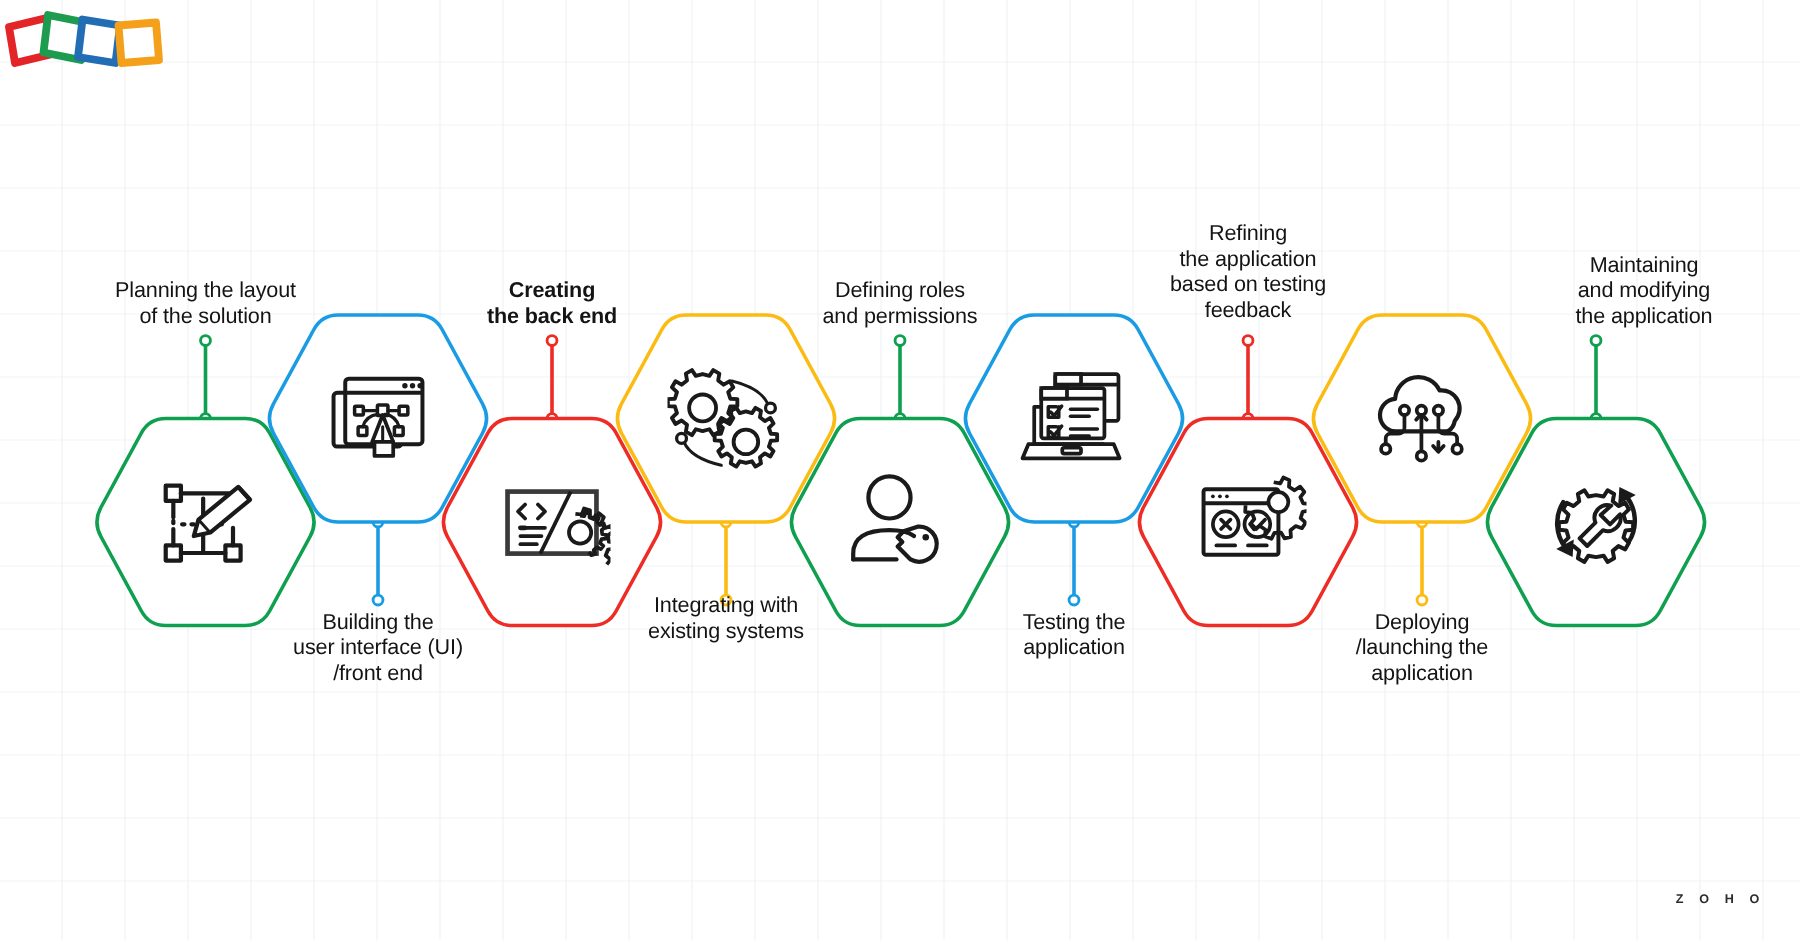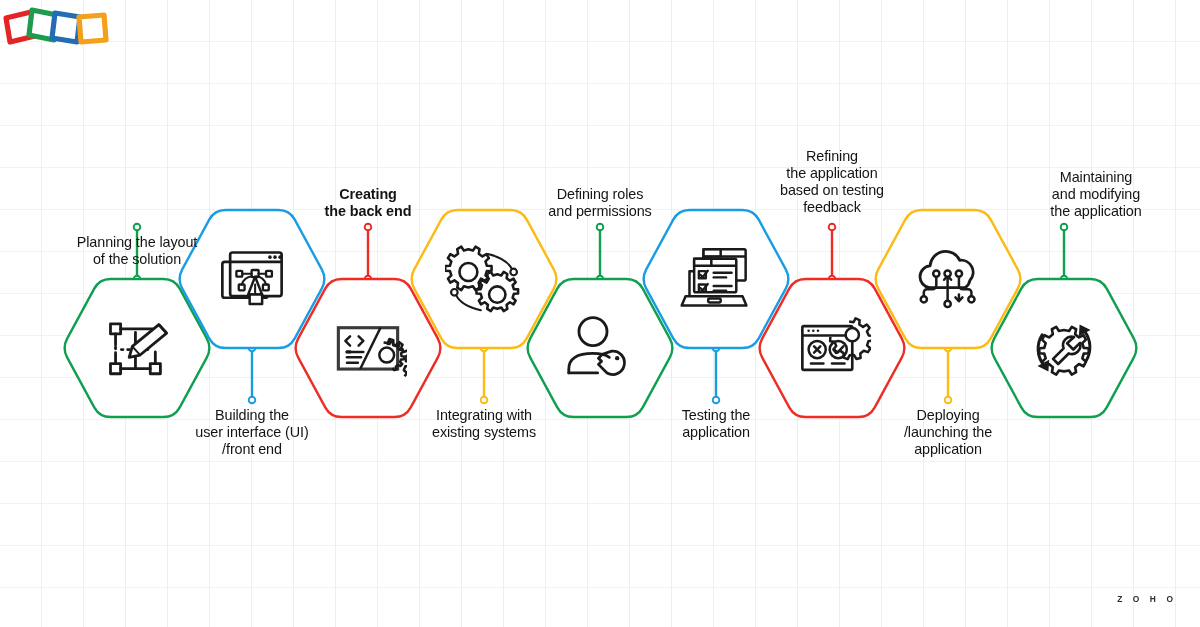--- a/index.html
+++ b/index.html
@@ -306,28 +306,28 @@
         <use href="#ic-gears" x="445" y="240" width="78" height="78"></use>
         <use href="#ic-userkey" x="561" y="309" width="78" height="78"></use>
         <use href="#ic-testing" x="677" y="240" width="78" height="78"></use>
         <use href="#ic-refine" x="793" y="309" width="78" height="78"></use>
         <use href="#ic-cloud" x="909" y="240" width="78" height="78"></use>
         <use href="#ic-maintain" x="1025" y="309" width="78" height="78"></use>
       </g>
   </svg>
 
   <div id="labels">
-      <div class="lbl up" style="left: 137px; top: 186.304px; margin-top: 48px;">Planning the layout
+      <div class="lbl up" style="left: 137px; top: 186.304px;">Planning the layout
 of the solution</div>
       <div class="lbl down" style="left: 252px; top: 407px;">Building the
 user interface (UI)
 /front end</div>
       <div class="lbl up" style="left: 368px; top: 186.304px; font-weight: bold;">Creating
 the back end</div>
-      <div class="lbl down" style="left: 484px; top: 407px;">Integrating with
+      <div class="lbl down" style="left: 484px; top: 396px;">Integrating with
 existing systems</div>
       <div class="lbl up" style="left: 600px; top: 186.304px;">Defining roles
 and permissions</div>
       <div class="lbl down" style="left: 716px; top: 407px;">Testing the
 application</div>
       <div class="lbl up" style="left: 832px; top: 148px;">Refining
 the application
 based on testing
 feedback</div>
       <div class="lbl down" style="left: 948px; top: 407px;">Deploying

